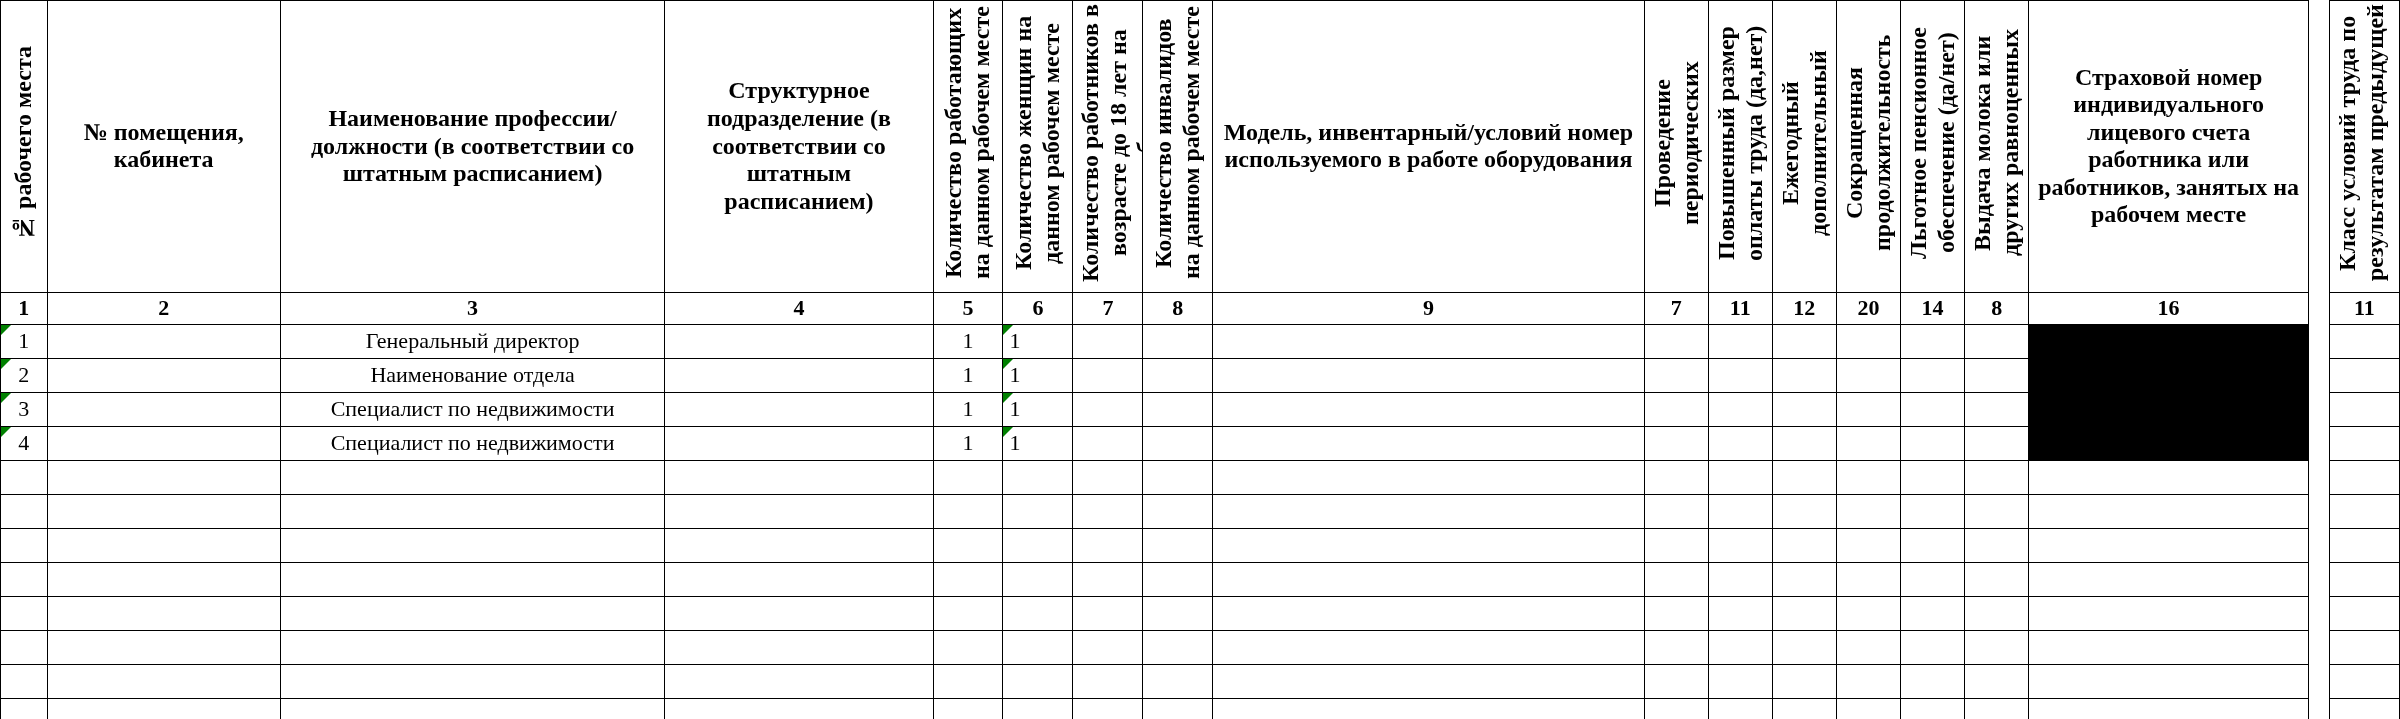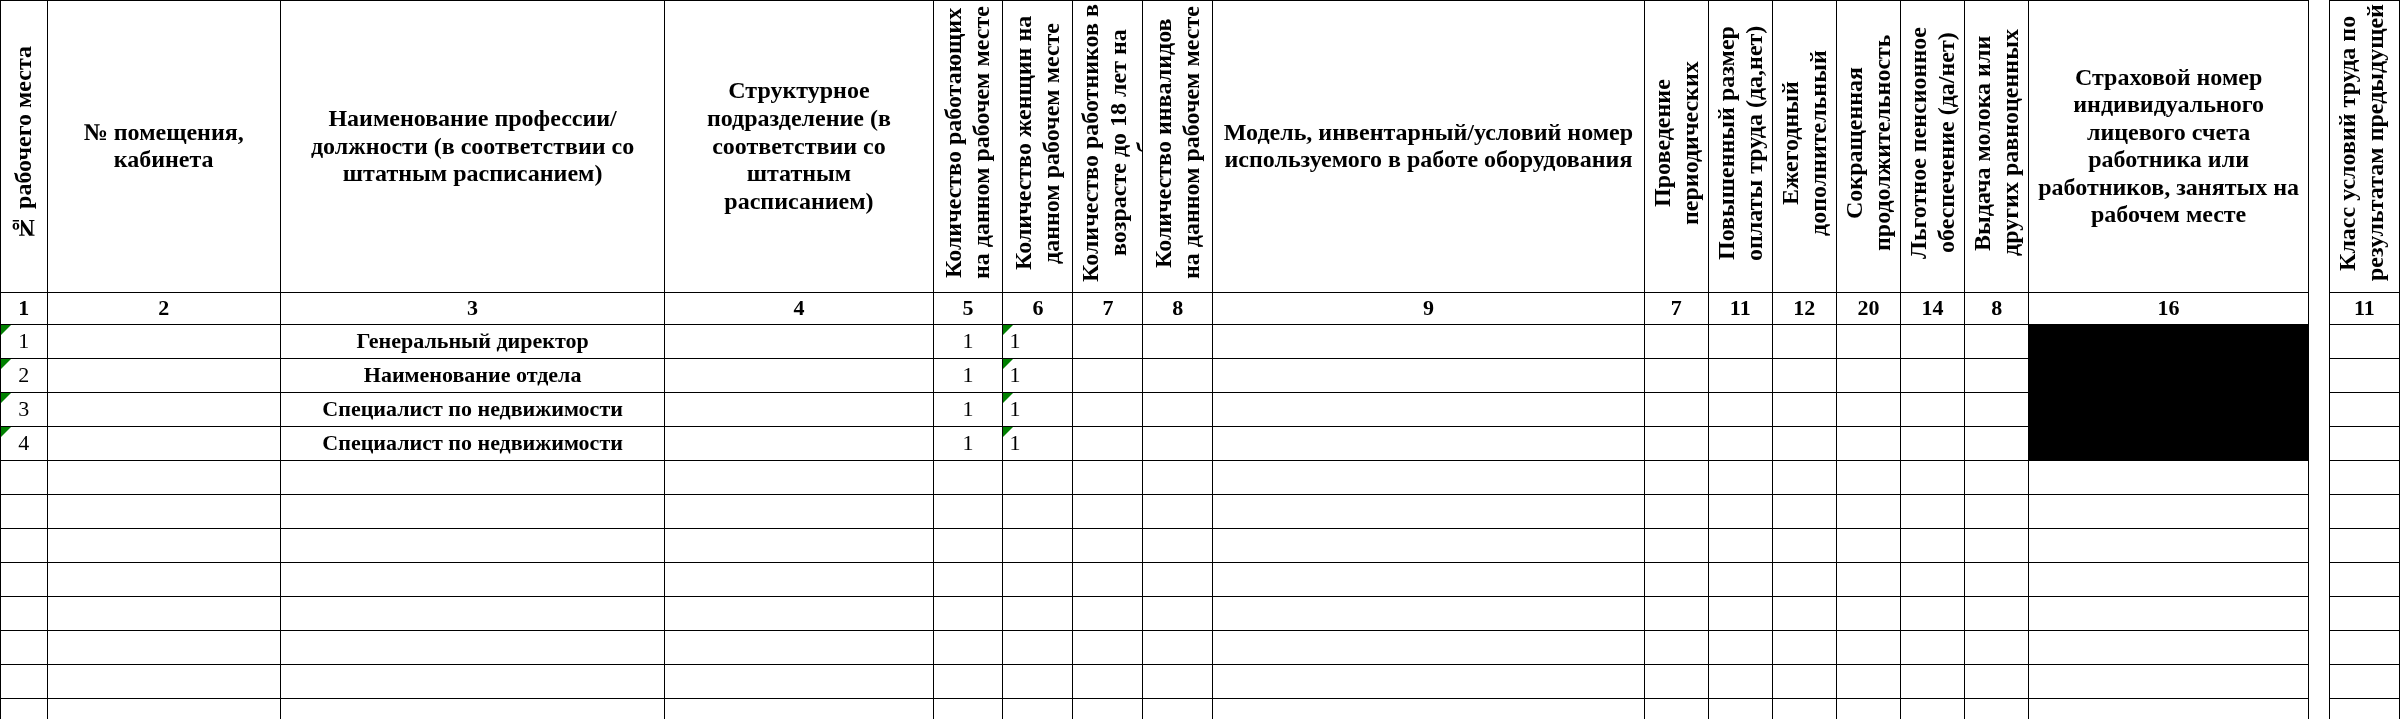--- a/index.html
+++ b/index.html
@@ -50,21 +50,21 @@
     font-size: 22px;
     height: 34px;
     vertical-align: middle;
     position: relative;
   }
   tbody tr.empty td {
     height: 34px;
   }
   .c-idx   { width: 40px;  text-align: center; }
   .c-room  { width: 200px; text-align: center; }
-  .c-prof  { width: 330px; text-align: center; font-weight: bold; }
+  .c-prof  { width: 330px; text-align: center; }
   .c-dept  { width: 230px; text-align: center; }
   .c-n     { width: 60px;  text-align: center; }
   .c-n6    { width: 60px;  text-align: left; padding-left: 6px; }
   .c-model { width: 370px; text-align: center; }
   .c-yn    { width: 55px;  text-align: center; }
   .c-snils { width: 240px; text-align: center; }
   .c-sep   { width: 18px;  border-top: none; border-bottom: none; }
   .c-class { width: 60px;  text-align: center; }
 
   

